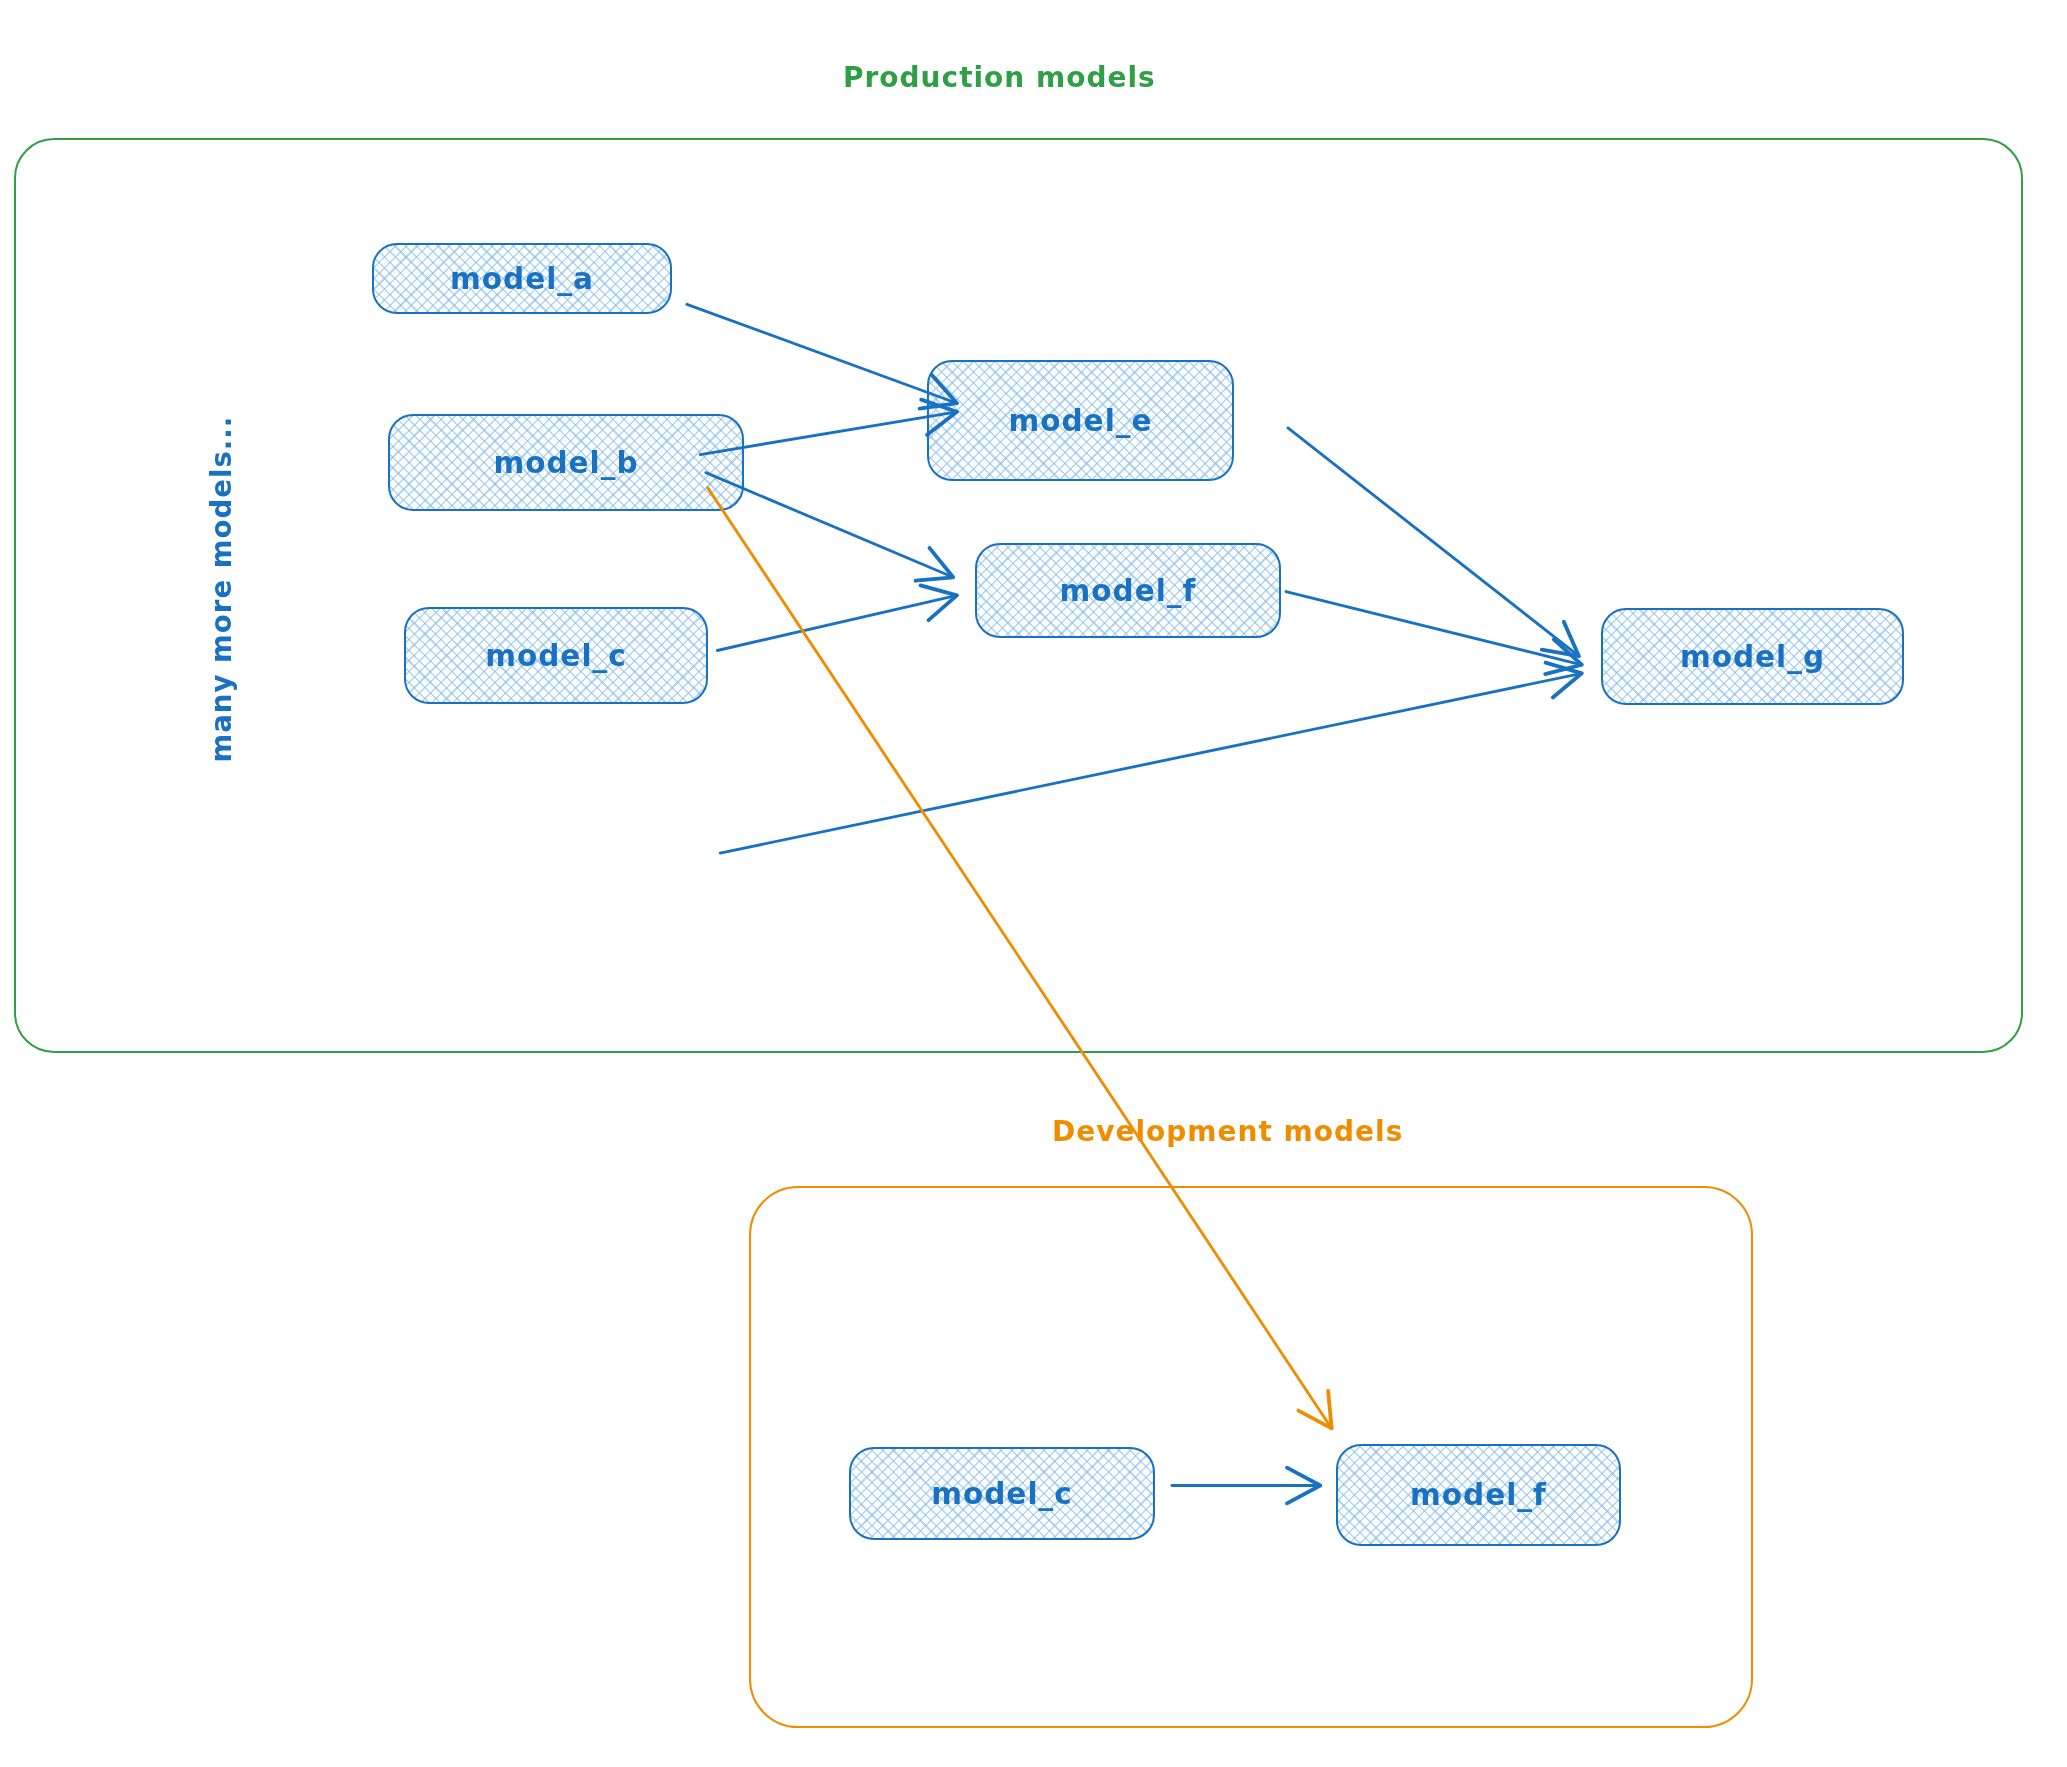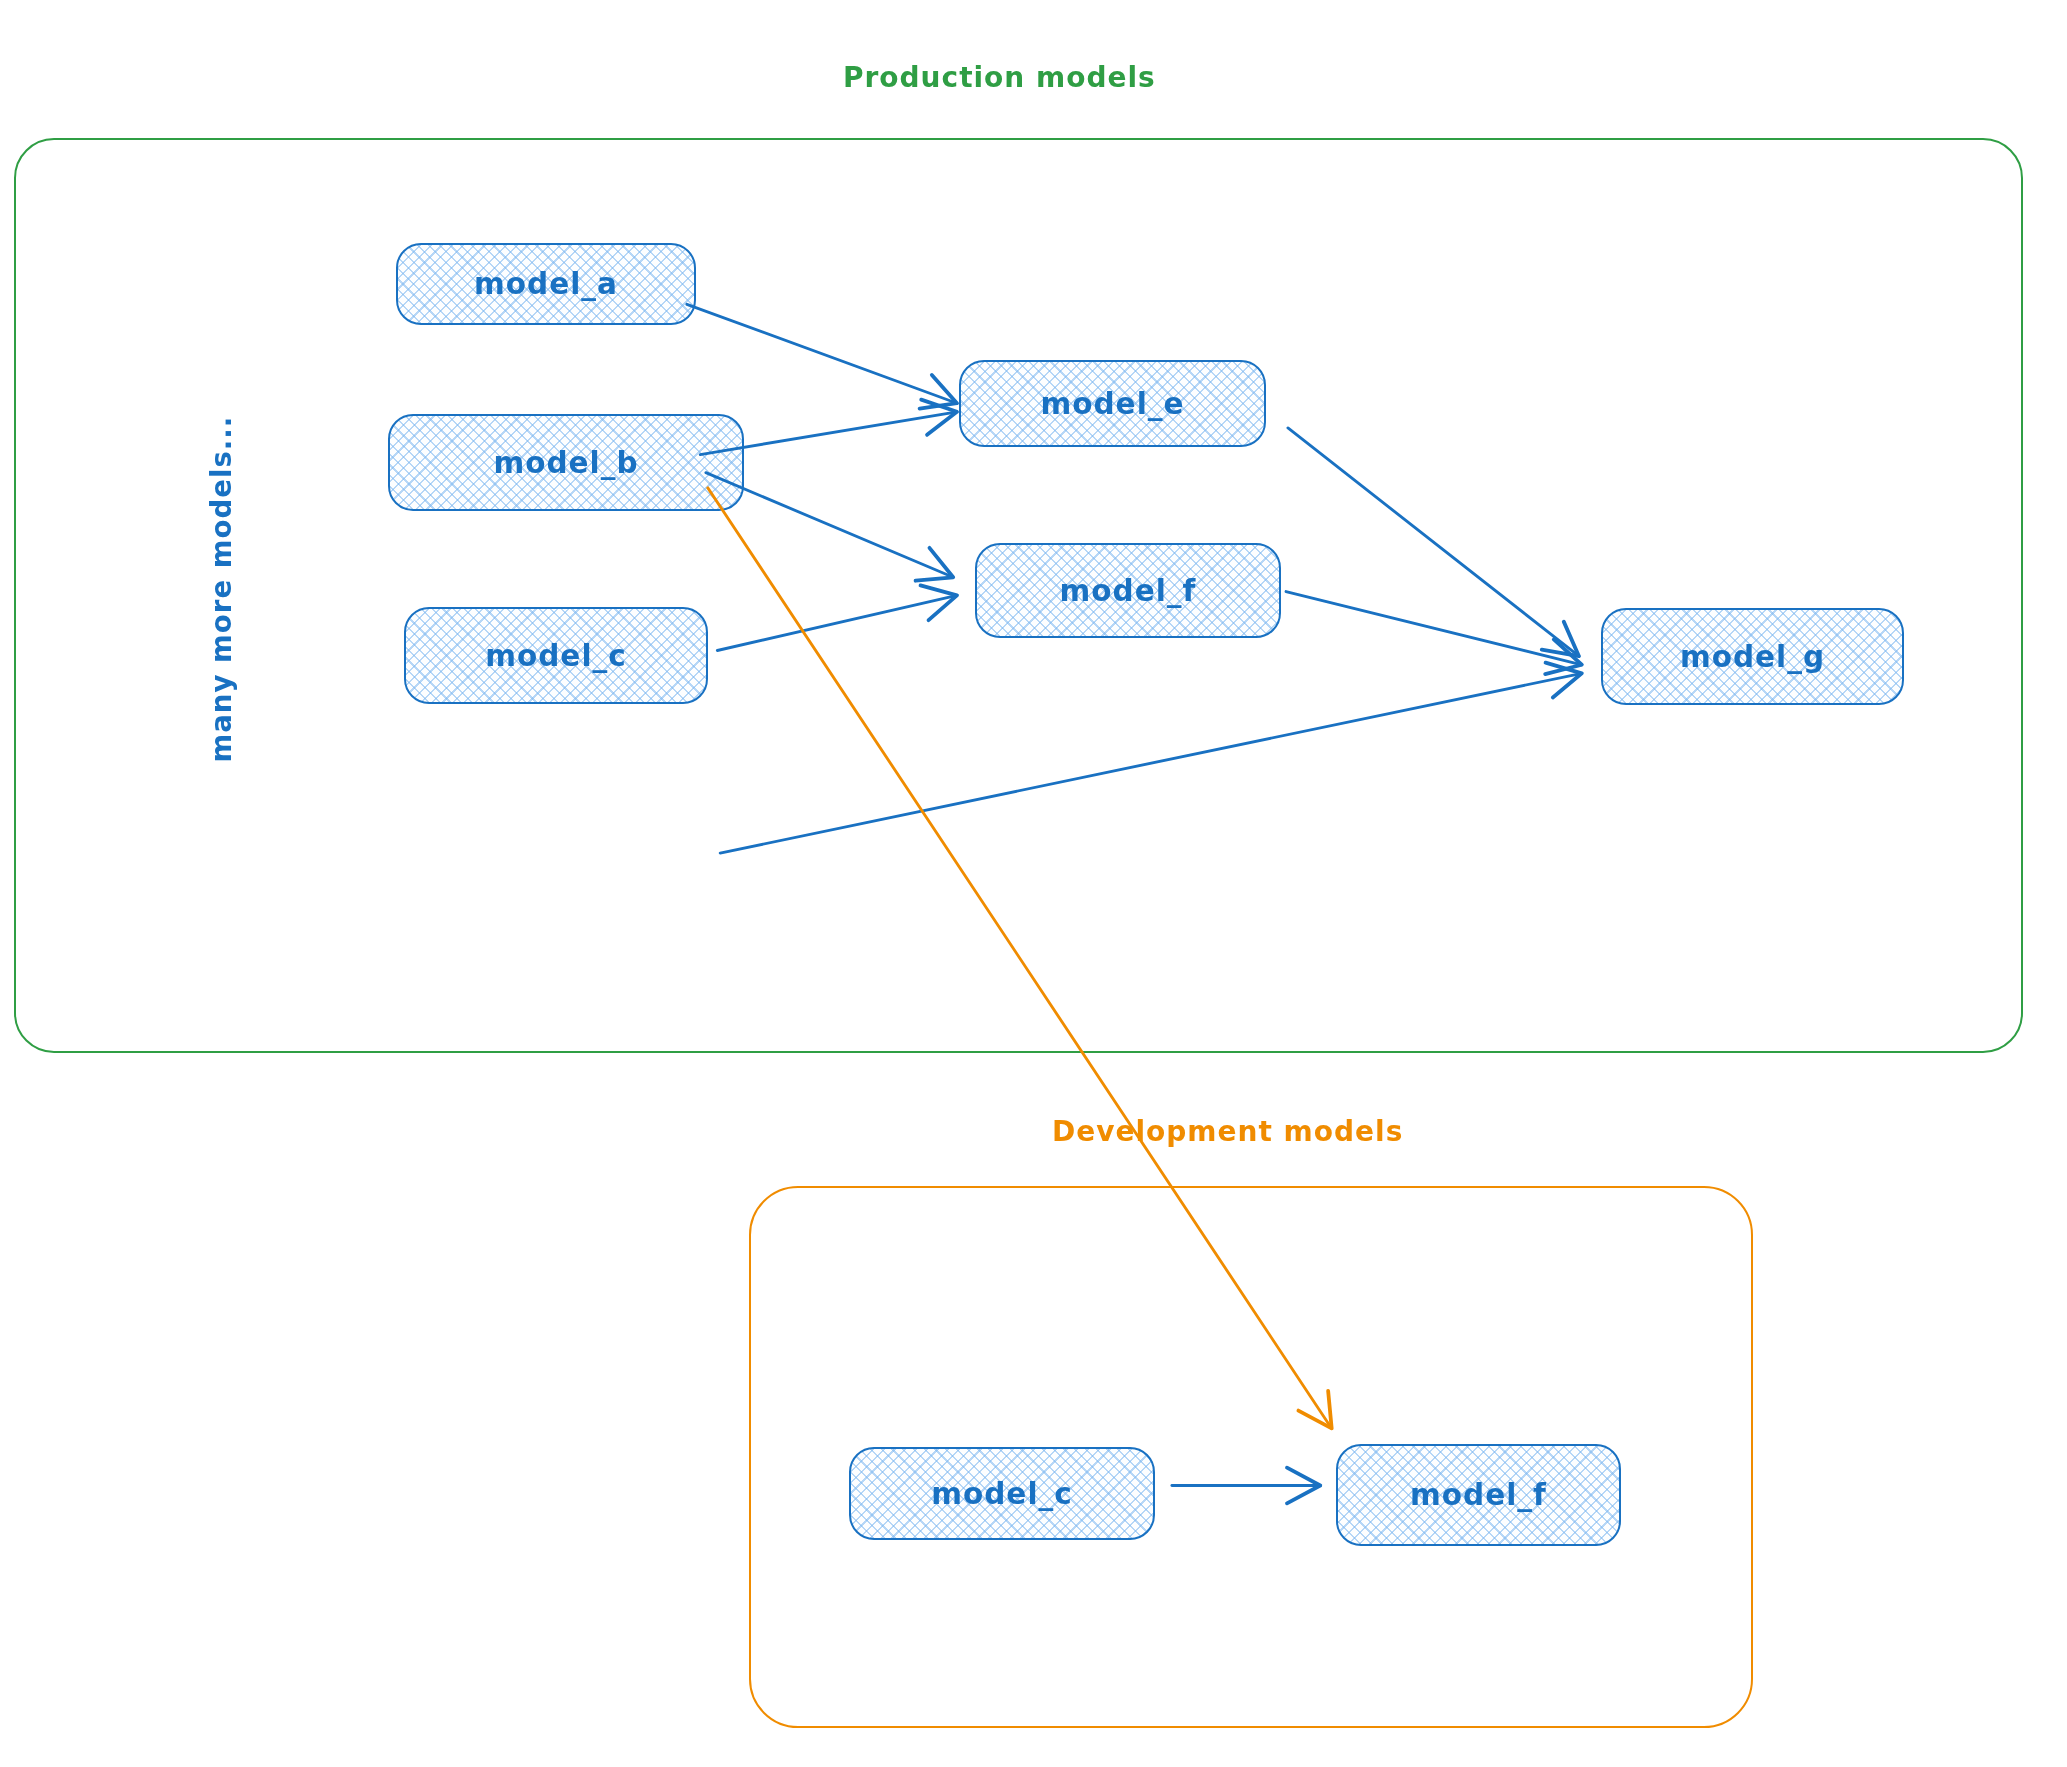--- a/index.html
+++ b/index.html
@@ -99,30 +99,30 @@
 <div class="canvas">
 
   <div class="group-box production"></div>
   <div class="group-box development"></div>
 
   <div class="group-title production-title">Production models</div>
   <div class="group-title development-title">Development models</div>
 
   <div class="side-note">many more models...</div>
 
-  <div class="node" style="left:396px; top:243px; width:300px; height:82px;">
+  <div class="node" style="left:372px; top:243px; width:300px; height:71px;">
     <span class="node-label">model_a</span>
   </div>
   <div class="node" style="left:388px; top:414px; width:356px; height:97px;">
     <span class="node-label">model_b</span>
   </div>
   <div class="node" style="left:404px; top:607px; width:304px; height:97px;">
     <span class="node-label">model_c</span>
   </div>
-  <div class="node" style="left:959px; top:360px; width:307px; height:87px;">
+  <div class="node" style="left:927px; top:360px; width:307px; height:121px;">
     <span class="node-label">model_e</span>
   </div>
   <div class="node" style="left:975px; top:543px; width:306px; height:95px;">
     <span class="node-label">model_f</span>
   </div>
   <div class="node" style="left:1601px; top:608px; width:303px; height:97px;">
     <span class="node-label">model_g</span>
   </div>
 
   <div class="node" style="left:849px; top:1447px; width:306px; height:93px;">

